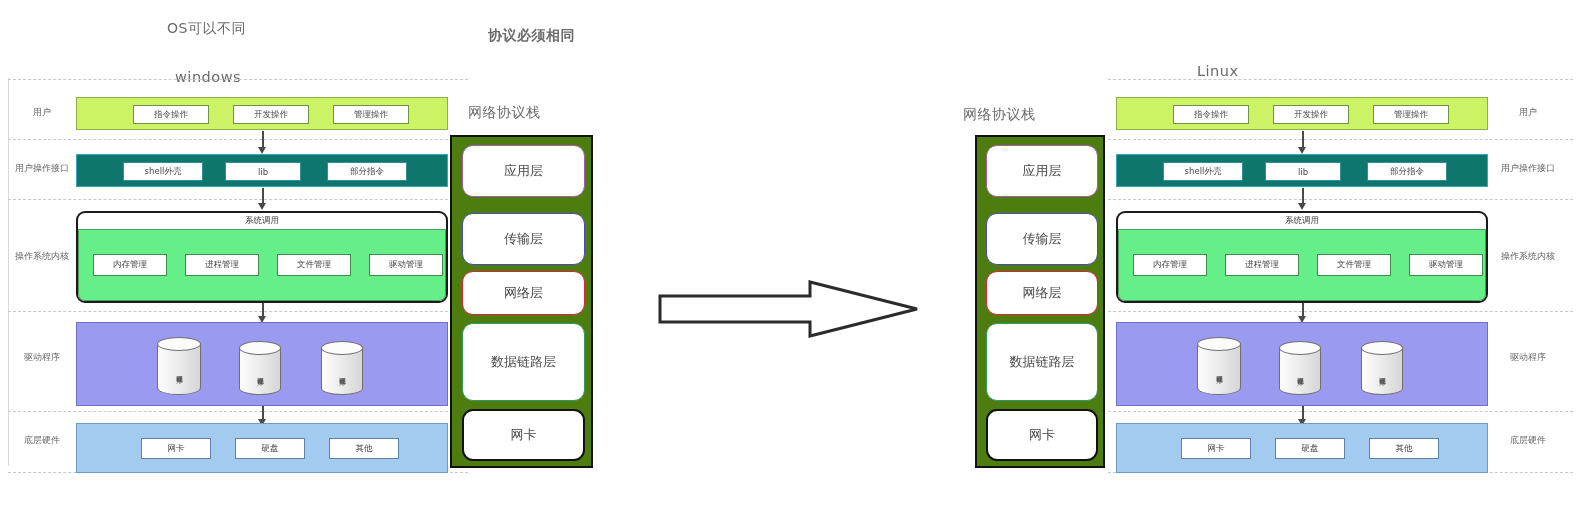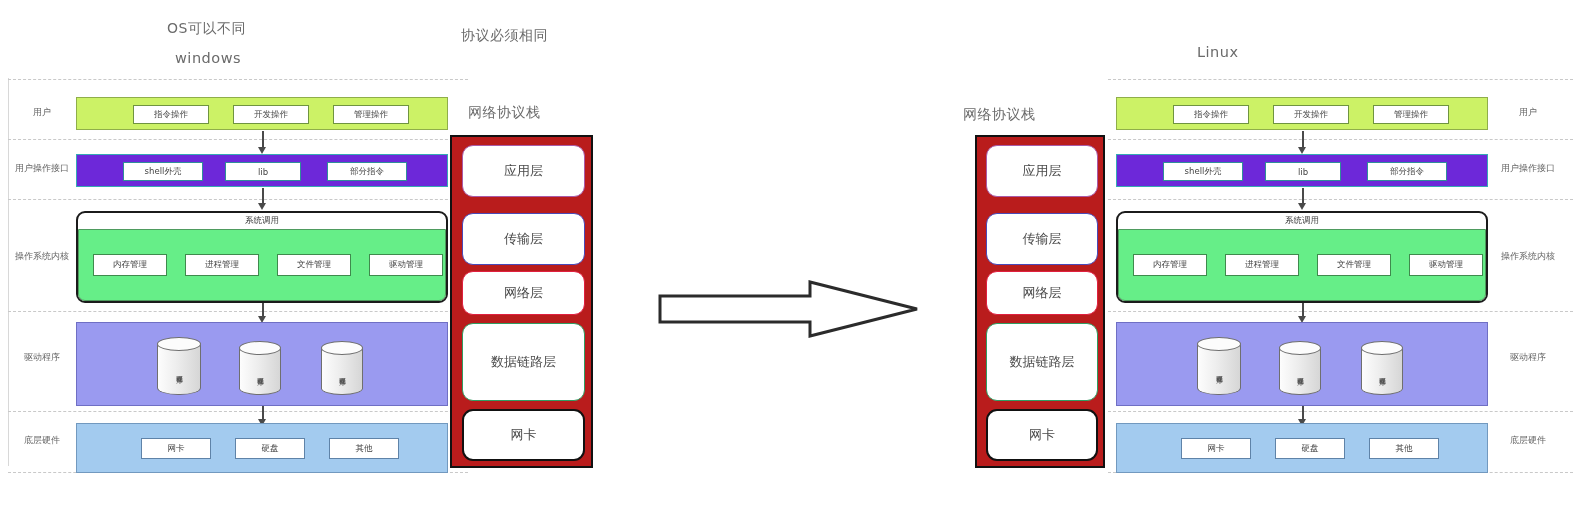--- a/index.html
+++ b/index.html
@@ -11,35 +11,35 @@
   .canvas{position:absolute;inset:0;}
 
   
   .abs{position:absolute;box-sizing:border-box;text-align:right;}
 
   
   .heading{
     position:absolute;font-size:14px;color:#6b6b6b;white-space:nowrap;
     letter-spacing:.5px;
   }
-  .heading.big{font-size:14.5px;}
+  .heading.big{font-size:14.5px;margin-top:19px;}
 
   
   .sep{position:absolute;height:0;border-top:1px dashed #c9c9c9;}
 
   
   .rowlabel{
     position:absolute;font-size:9px;color:#666;white-space:nowrap;
     text-align:center;
   }
 
   
   .band{position:absolute;box-sizing:border-box;display:flex;align-items:center;}
   .band-user{background:#ccf266;border:1.5px solid #8fae4a;}
-  .band-iface{background:#6d28d9;border:1.5px solid #36a9b5;}
+  .band-iface{background:#0f766e;border:1.5px solid #36a9b5;}
   .band-kernel{background:#66ee88;border:1.5px solid #4e9b5e;}
   .band-driver{background:#9a9af0;border:1.5px solid #6f6fc4;}
   .band-hw{background:#a3cbef;border:1.5px solid #7299bf;}
 
   
   .chip{
     position:absolute;box-sizing:border-box;background:#fff;
     display:flex;align-items:center;justify-content:center;
     font-size:8.5px;color:#444;white-space:nowrap;
   }
@@ -81,21 +81,21 @@
   .varrow{position:absolute;width:9px;}
   .varrow .stem{position:absolute;left:3.5px;top:0;width:2px;bottom:6px;background:#4a4a4a;}
   .varrow .head{
     position:absolute;left:0;bottom:0;width:0;height:0;
     border-left:4.5px solid transparent;border-right:4.5px solid transparent;
     border-top:7px solid #4a4a4a;
   }
 
   
   .stackbox{
-    position:absolute;box-sizing:border-box;background:#b91c1c;
+    position:absolute;box-sizing:border-box;background:#4d7c0f;
     border:2.5px solid #111;
   }
   .layer{
     position:absolute;box-sizing:border-box;background:#fff;
     border-radius:11px;display:flex;align-items:center;justify-content:center;
     font-size:13px;color:#4a4a4a;white-space:nowrap;
   }
   .layer.app{border:1.6px solid #a85ba8;}
   .layer.trans{border:1.6px solid #4a4ab8;}
   .layer.net{border:1.6px solid #e0203f;}
@@ -108,21 +108,21 @@
   
   .framebar{position:absolute;width:0;border-left:1px solid #d8d8d8;}
 </style>
 </head>
 <body>
 
 <div class="canvas">
 
   <div class="heading" style="left:167px;top:20px;">OS可以不同</div>
   <div class="heading big" style="left:175px;top:50px;">windows</div>
-  <div class="heading" style="left:461px;top:27px;">协议必须相同</div>
+  <div class="heading" style="left:488px;top:27px;font-weight:bold;">协议必须相同</div>
   <div class="heading big" style="left:1197px;top:44px;">Linux</div>
 
   <div class="framebar" style="left:8px;top:78px;height:388px;"></div>
 
   <div class="sep" style="left:8px;top:79px;width:460px;"></div>
   <div class="sep" style="left:8px;top:139px;width:460px;"></div>
   <div class="sep" style="left:8px;top:199px;width:460px;"></div>
   <div class="sep" style="left:8px;top:311px;width:460px;"></div>
   <div class="sep" style="left:8px;top:411px;width:460px;"></div>
   <div class="sep" style="left:8px;top:472px;width:460px;"></div>

